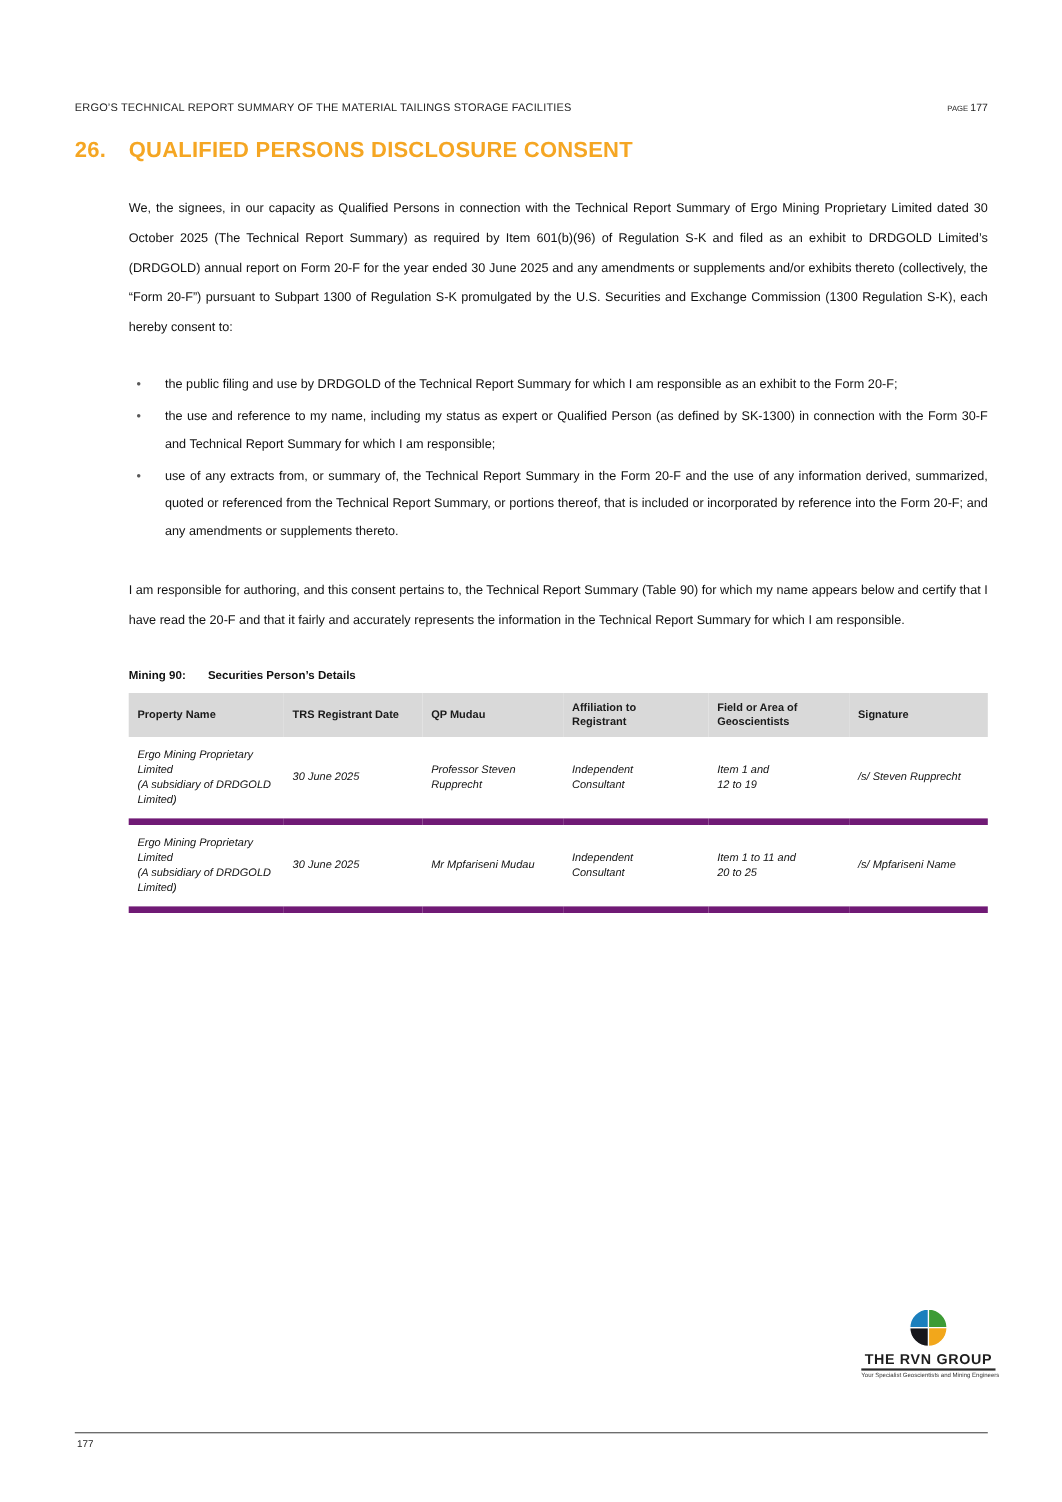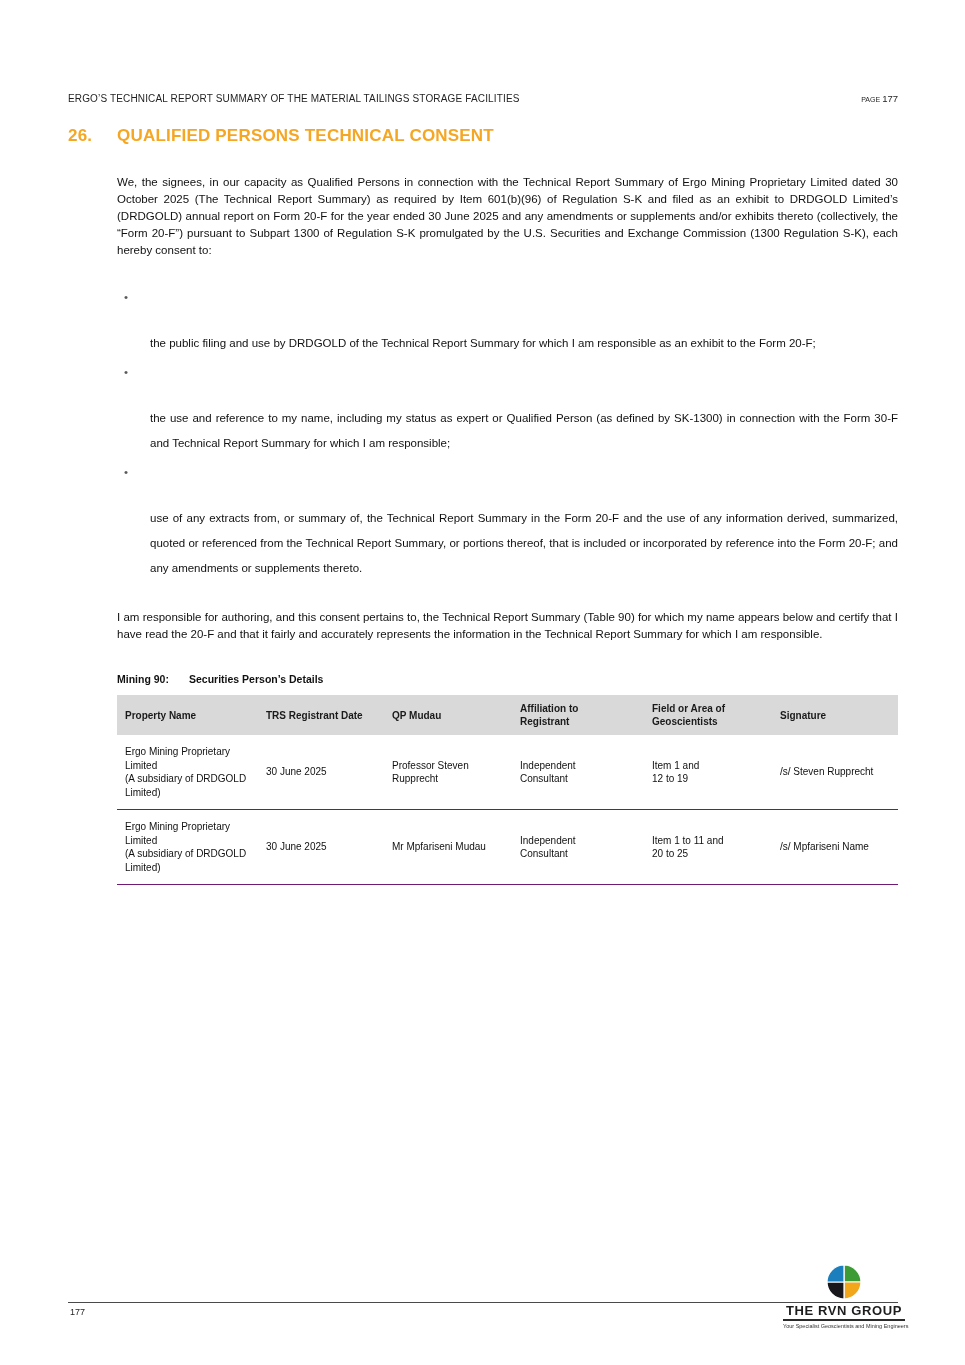--- a/index.html
+++ b/index.html
@@ -21,46 +21,46 @@
     display:flex; justify-content:space-between; align-items:flex-end;
   }
   .doc-header-left { font-size:10px; letter-spacing:0.15px; color:#1f1f1f; }
   .doc-header-right { font-size:7px; color:#1f1f1f; white-space:nowrap; }
   .doc-header-right .pagenum { font-size:9.5px; margin-left:2px; }
 
   
   .section-heading {
     display:flex;
     margin-top:22px;
-    font-size:17px; font-weight:bold;
+    font-size:20px; font-weight:bold;
     color:var(--accent, #F5A623);
     letter-spacing:0.2px;
   }
   .section-number { width:49px; flex:none; }
 
   
   .body-block { margin-left:49px; width:781px; }
 
   .para {
     margin-top:28px;
-    font-size:11.5px; line-height:17px;
+    font-size:11.5px; line-height:27px;
     text-align:justify;
     color:#111;
   }
 
   ul.bullets { list-style:none; margin-top:26px; }
   li.bullet { display:flex; margin-bottom:4px; }
   .bullet-marker {
     flex:none; width:33px; padding-left:7px;
     font-size:11.5px; line-height:25px; color:#595959;
   }
   .bullet-text {
     flex:1;
     font-size:11.5px; line-height:25px;
-    text-align:justify; color:#111;margin-top:46px;
+    text-align:justify; color:#111;
   }
 
   
   .table-caption { margin-top:30px; font-size:10.5px; font-weight:bold; color:#111; }
   .caption-label { display:inline-block; width:72px; }
 
   table.qp-table {
     margin-top:10px;
     width:781px;
     border-collapse:collapse;
@@ -72,36 +72,37 @@
     font-weight:bold; text-align:left;
     padding:7px 8px;
     line-height:13px;
     vertical-align:middle;
     white-space:pre-line;
   }
   table.qp-table td {
     padding:10px 8px;
     line-height:13.5px;
     vertical-align:middle;
-    border-bottom:1px solid #701a75;
+    border-bottom:6px solid #701a75;
     white-space:pre-line;
     color:#111;
+    font-style:italic;
   }
 
   
   .footer-rule {
     position:absolute; left:68px; width:830px; top:1302px;
     border-top:1px solid #4a4a4a;
   }
   .footer-pagenum {
     position:absolute; left:70px; top:1307px;
     font-size:9px; color:#1f1f1f;
   }
   .rvn {
-    position:absolute; right:60px; top:1264px;
+    position:absolute; right:60px; top:1189px;
     width:122px; text-align:center;
   }
   .rvn-circle { line-height:0; }
   .rvn-circle svg { width:36px; height:36px; }
   .rvn-name {
     margin-top:3px;
     font-size:13px; font-weight:bold; letter-spacing:0.6px;
     color:#1d1d1d;
     border-bottom:2px solid #2a2a2a;
     padding-bottom:1px;
@@ -116,21 +117,21 @@
 
     <div class="doc-header">
       <div class="doc-header-left">ERGO’S TECHNICAL REPORT SUMMARY OF THE MATERIAL TAILINGS STORAGE FACILITIES</div>
       <div class="doc-header-right">
         <span>PAGE</span><span class="pagenum">177</span>
       </div>
     </div>
 
     <div class="section-heading">
       <span class="section-number">26.</span>
-      <span>QUALIFIED PERSONS TECHNICAL CONSENT</span>
+      <span>QUALIFIED PERSONS DISCLOSURE CONSENT</span>
     </div>
 
     <div class="body-block">
 
       <p class="para">We, the signees, in our capacity as Qualified Persons in connection with the Technical Report Summary of Ergo Mining Proprietary Limited dated 30 October 2025 (The Technical Report Summary) as required by Item 601(b)(96) of Regulation S-K and filed as an exhibit to DRDGOLD Limited’s (DRDGOLD) annual report on Form 20-F for the year ended 30 June 2025 and any amendments or supplements and/or exhibits thereto (collectively, the “Form 20-F”) pursuant to Subpart 1300 of Regulation S-K promulgated by the U.S. Securities and Exchange Commission (1300 Regulation S-K), each hereby consent to:</p>
 
       <ul class="bullets">
         <li class="bullet">
           <span class="bullet-marker">•</span>
           <span class="bullet-text">the public filing and use by DRDGOLD of the Technical Report Summary for which I am responsible as an exhibit to the Form 20-F;</span>

